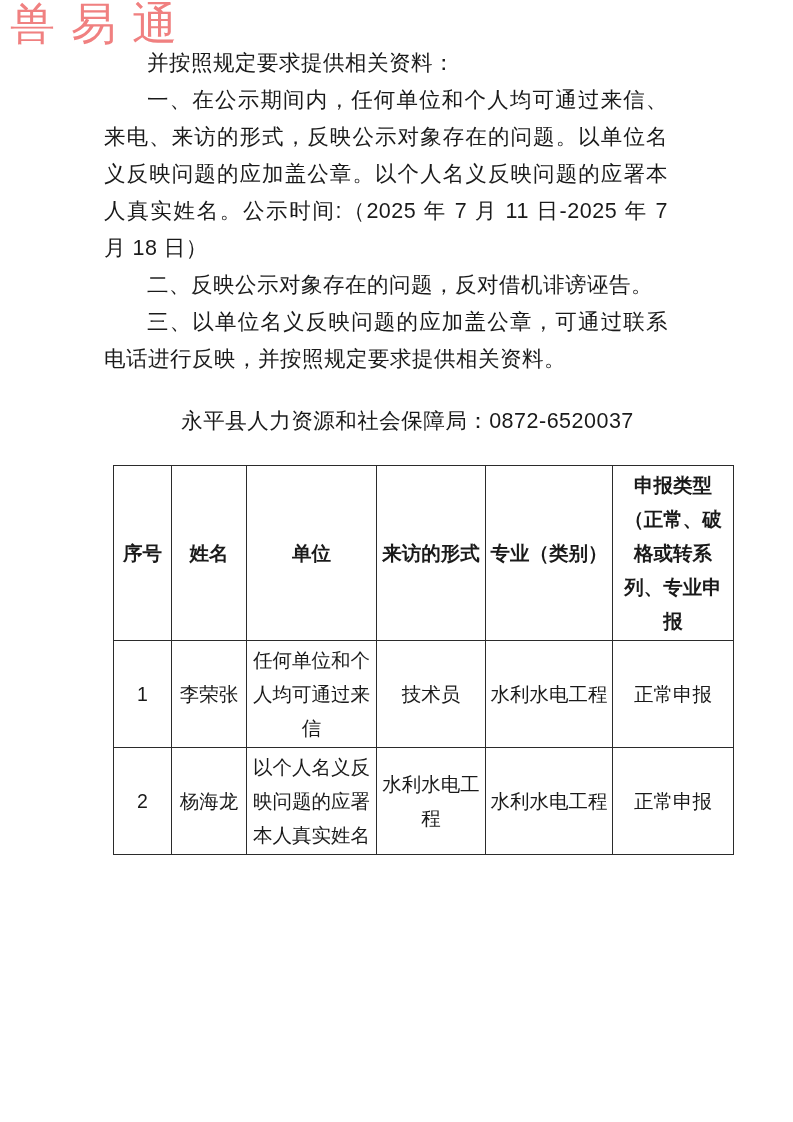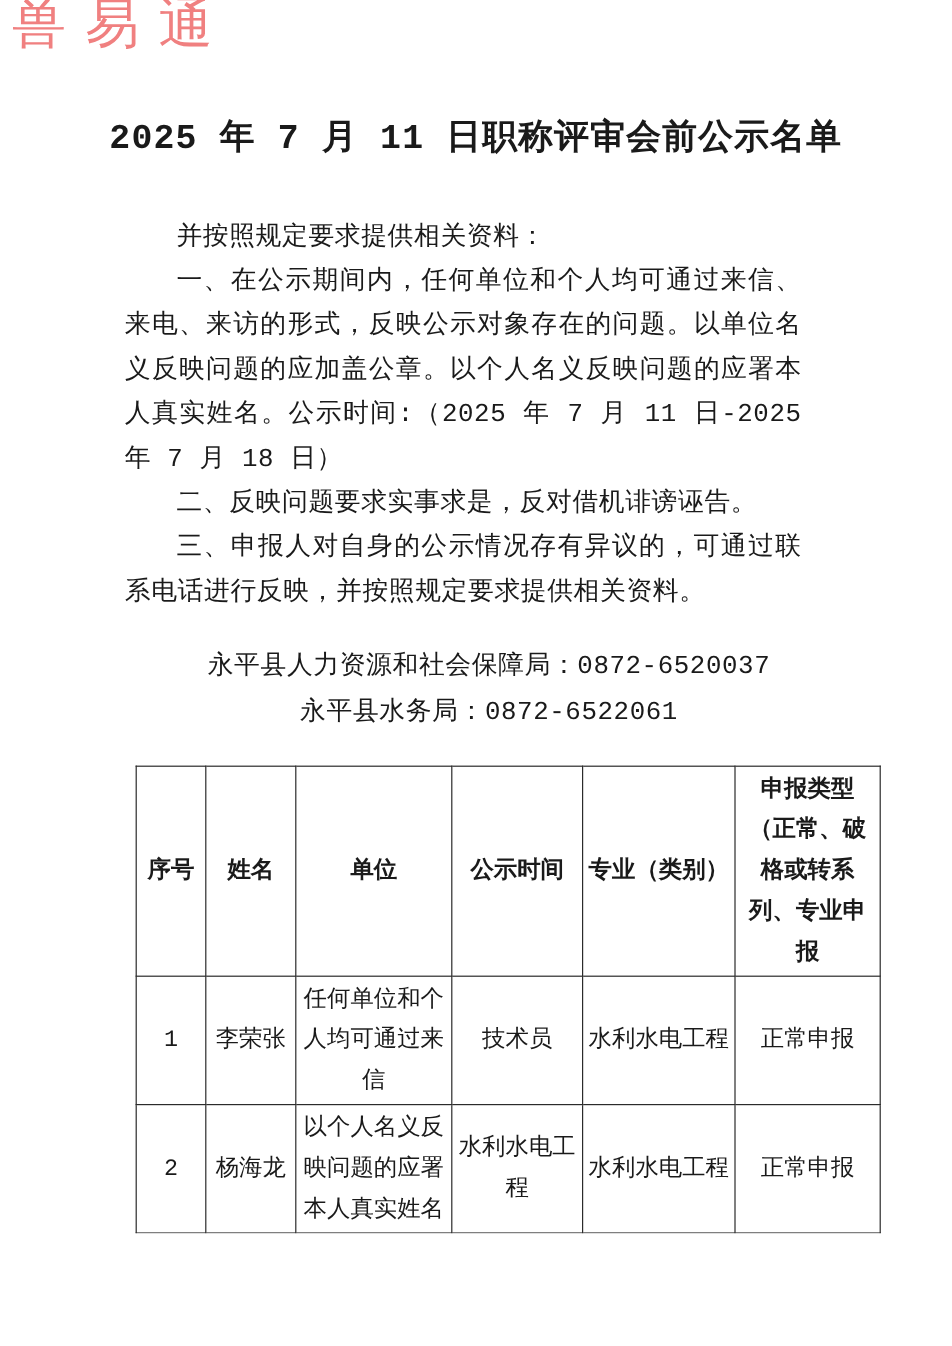--- a/index.html
+++ b/index.html
@@ -6,21 +6,21 @@
     margin: 0;
     padding: 0;
     background: #ffffff;
   }
   .page {
     position: relative;
     width: 793px;
     height: 1028px;
     background: #ffffff;
     overflow: hidden;
-    font-family: Liberation Mono, monospace;
+    font-family: Liberation Sans, sans-serif;
     color: #1a1a1a;
   }
   .watermark {
     position: absolute;
     left: 10px;
     top: -6px;
     font-size: 45px;
     line-height: 60px;
     letter-spacing: 16px;
     color: #f08080;
@@ -83,46 +83,44 @@
   tr.row-1 { height: 69px; }
   tr.row-2 { height: 104px; }
 </style>
 </head>
 <body>
 
 <div class="page">
 
   <div class="watermark" style="color: rgb(240, 128, 128);">兽易通</div>
 
-  <h1 class="title">2025 年 7 月 11 日职称评审会前公示名单</h1>
 
   <div class="body-block">
     <p class="para">并按照规定要求提供相关资料：</p>
     <p class="para">一、在公示期间内，任何单位和个人均可通过来信、来电、来访的形式，反映公示对象存在的问题。以单位名义反映问题的应加盖公章。以个人名义反映问题的应署本人真实姓名。公示时间:（2025 年 7 月 11 日-2025 年 7 月 18 日）</p>
-    <p class="para">二、反映问题要求实事求是，反对借机诽谤诬告。</p>
-    <p class="para">三、申报人对自身的公示情况存有异议的，可通过联系电话进行反映，并按照规定要求提供相关资料。</p>
+    <p class="para">二、反映公示对象存在的问题，反对借机诽谤诬告。</p>
+    <p class="para">三、以单位名义反映问题的应加盖公章，可通过联系电话进行反映，并按照规定要求提供相关资料。</p>
     <p class="para contact first-contact">永平县人力资源和社会保障局：0872-6520037</p>
-    <p class="para contact">永平县水务局：0872-6522061</p>
   </div>
 
   <table class="roster">
     <colgroup>
       <col style="width:58px">
       <col style="width:75px">
       <col style="width:130px">
       <col style="width:109px">
       <col style="width:127px">
       <col style="width:121px">
     </colgroup>
     <thead>
       <tr class="header-row">
         <th>序号</th>
         <th>姓名</th>
         <th>单位</th>
-        <th>公示时间</th>
+        <th>来访的形式</th>
         <th>专业（类别）</th>
         <th>申报类型（正常、破格或转系列、专业申报</th>
       </tr>
     </thead>
     <tbody>
       <tr class="row-1">
         <td>1</td>
         <td>李荣张</td>
         <td>任何单位和个人均可通过来信</td>
         <td>技术员</td>

